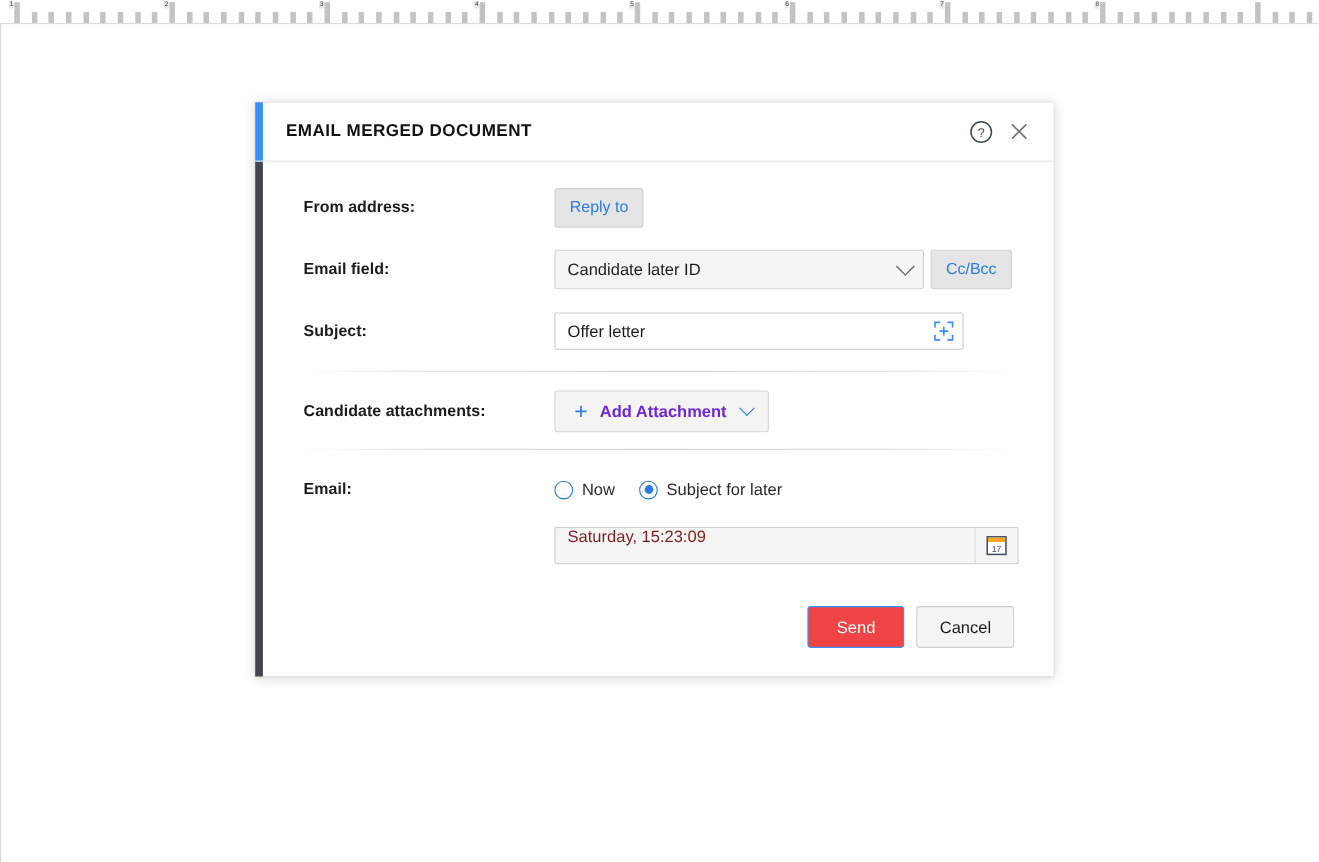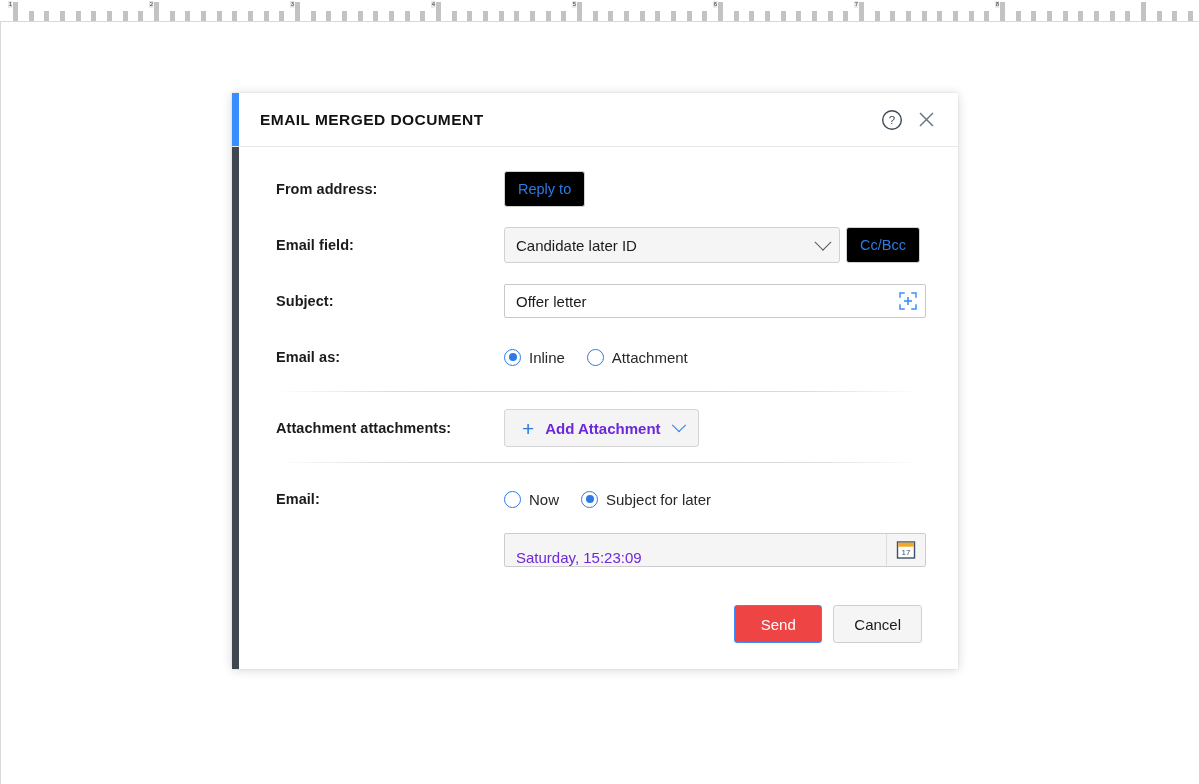--- a/index.html
+++ b/index.html
@@ -157,34 +157,34 @@
     border-bottom: 1.6px solid #5a5a5a;
     transform: rotate(45deg) translate(-2px,-2px);
     flex-shrink: 0;
   }
 
   .side-btn {
     height: 36px;
     box-sizing: border-box;
     border: 1px solid #d2d2d2;
     border-radius: 3px;
-    background: #000000;
+    background: #e5e5e5;
     color: #2c7be5;
     font-size: 14.5px;
     display: flex;
     align-items: center;
     justify-content: center;
     padding: 14px 13px;
     cursor: pointer;
     font-family: "Liberation Sans", sans-serif;
   }
 
   
   .text-input {
-    width: 422px;
+    width: 372px;
     height: 34px;
     box-sizing: border-box;
     border: 1px solid #c9c9c9;
     border-radius: 2px;
     background: #ffffff;
     display: flex;
     align-items: center;
     padding: 0 6px 0 11px;
     font-size: 15px;
     color: #1b1b1b;
@@ -272,23 +272,23 @@
     margin-left: 228px;
   }
   .date-input {
     width: 422px;
     height: 34px;
     box-sizing: border-box;
     border: 1px solid #cccccc;
     border-radius: 2px;
     background: #f5f5f5;
     display: flex;
-    align-items: flex-end;
+    align-items: flex-start;
     font-size: 15px;
-    color: #6d28d9;
+    color: #7f1d1d;
     overflow: hidden;
     cursor: pointer;
   }
   .date-input .di-text {
     flex: 1;
     padding-left: 11px;
   }
   .cal-btn {
     width: 38px;
     height: 100%;
@@ -482,40 +482,25 @@
                 <g stroke="#3c8dff" stroke-width="1.6">
                   <line x1="11" y1="7" x2="11" y2="15"></line>
                   <line x1="7" y1="11" x2="15" y2="11"></line>
                 </g>
               </svg>
             </span>
           </div>
         </div>
       </div>
 
+
+      <div class="divider"></div>
+
       <div class="row" style="margin-bottom:4px;">
-        <div class="row-label">Email as:</div>
-        <div class="row-control">
-          <div class="radio-group">
-            <div class="radio checked">
-              <span class="radio-dot"></span>
-              <span class="radio-label">Inline</span>
-            </div>
-            <div class="radio">
-              <span class="radio-dot"></span>
-              <span class="radio-label">Attachment</span>
-            </div>
-          </div>
-        </div>
-      </div>
-
-      <div class="divider"></div>
-
-      <div class="row" style="margin-bottom:4px;">
-        <div class="row-label">Attachment attachments:</div>
+        <div class="row-label">Candidate attachments:</div>
         <div class="row-control">
           <div class="attach-btn">
             <span class="attach-plus">+</span>
             <span class="attach-text">Add Attachment</span>
             <span class="chev-blue"></span>
           </div>
         </div>
       </div>
 
       <div class="divider"></div>

